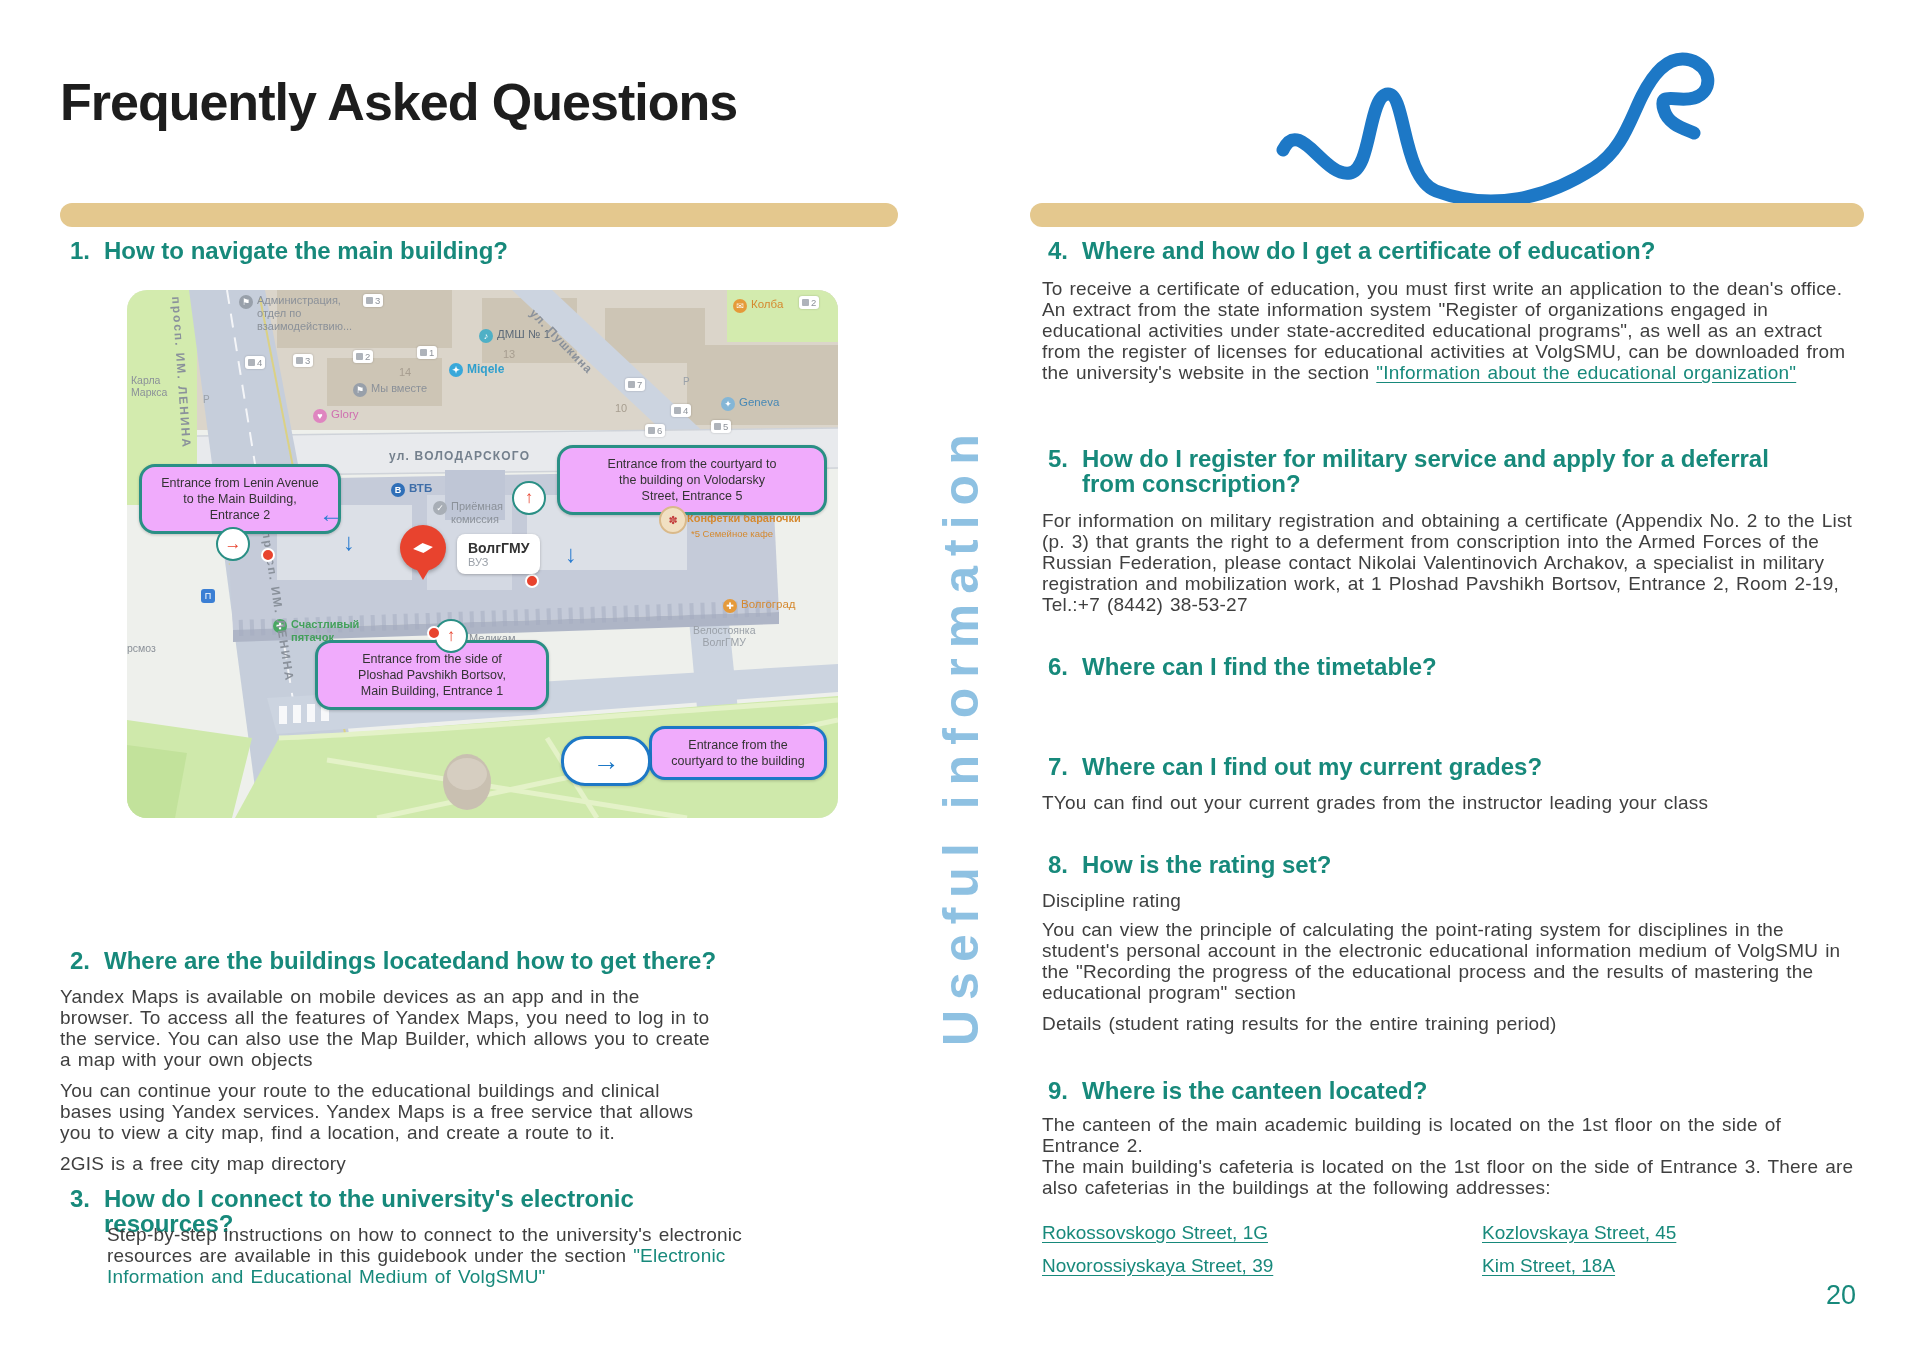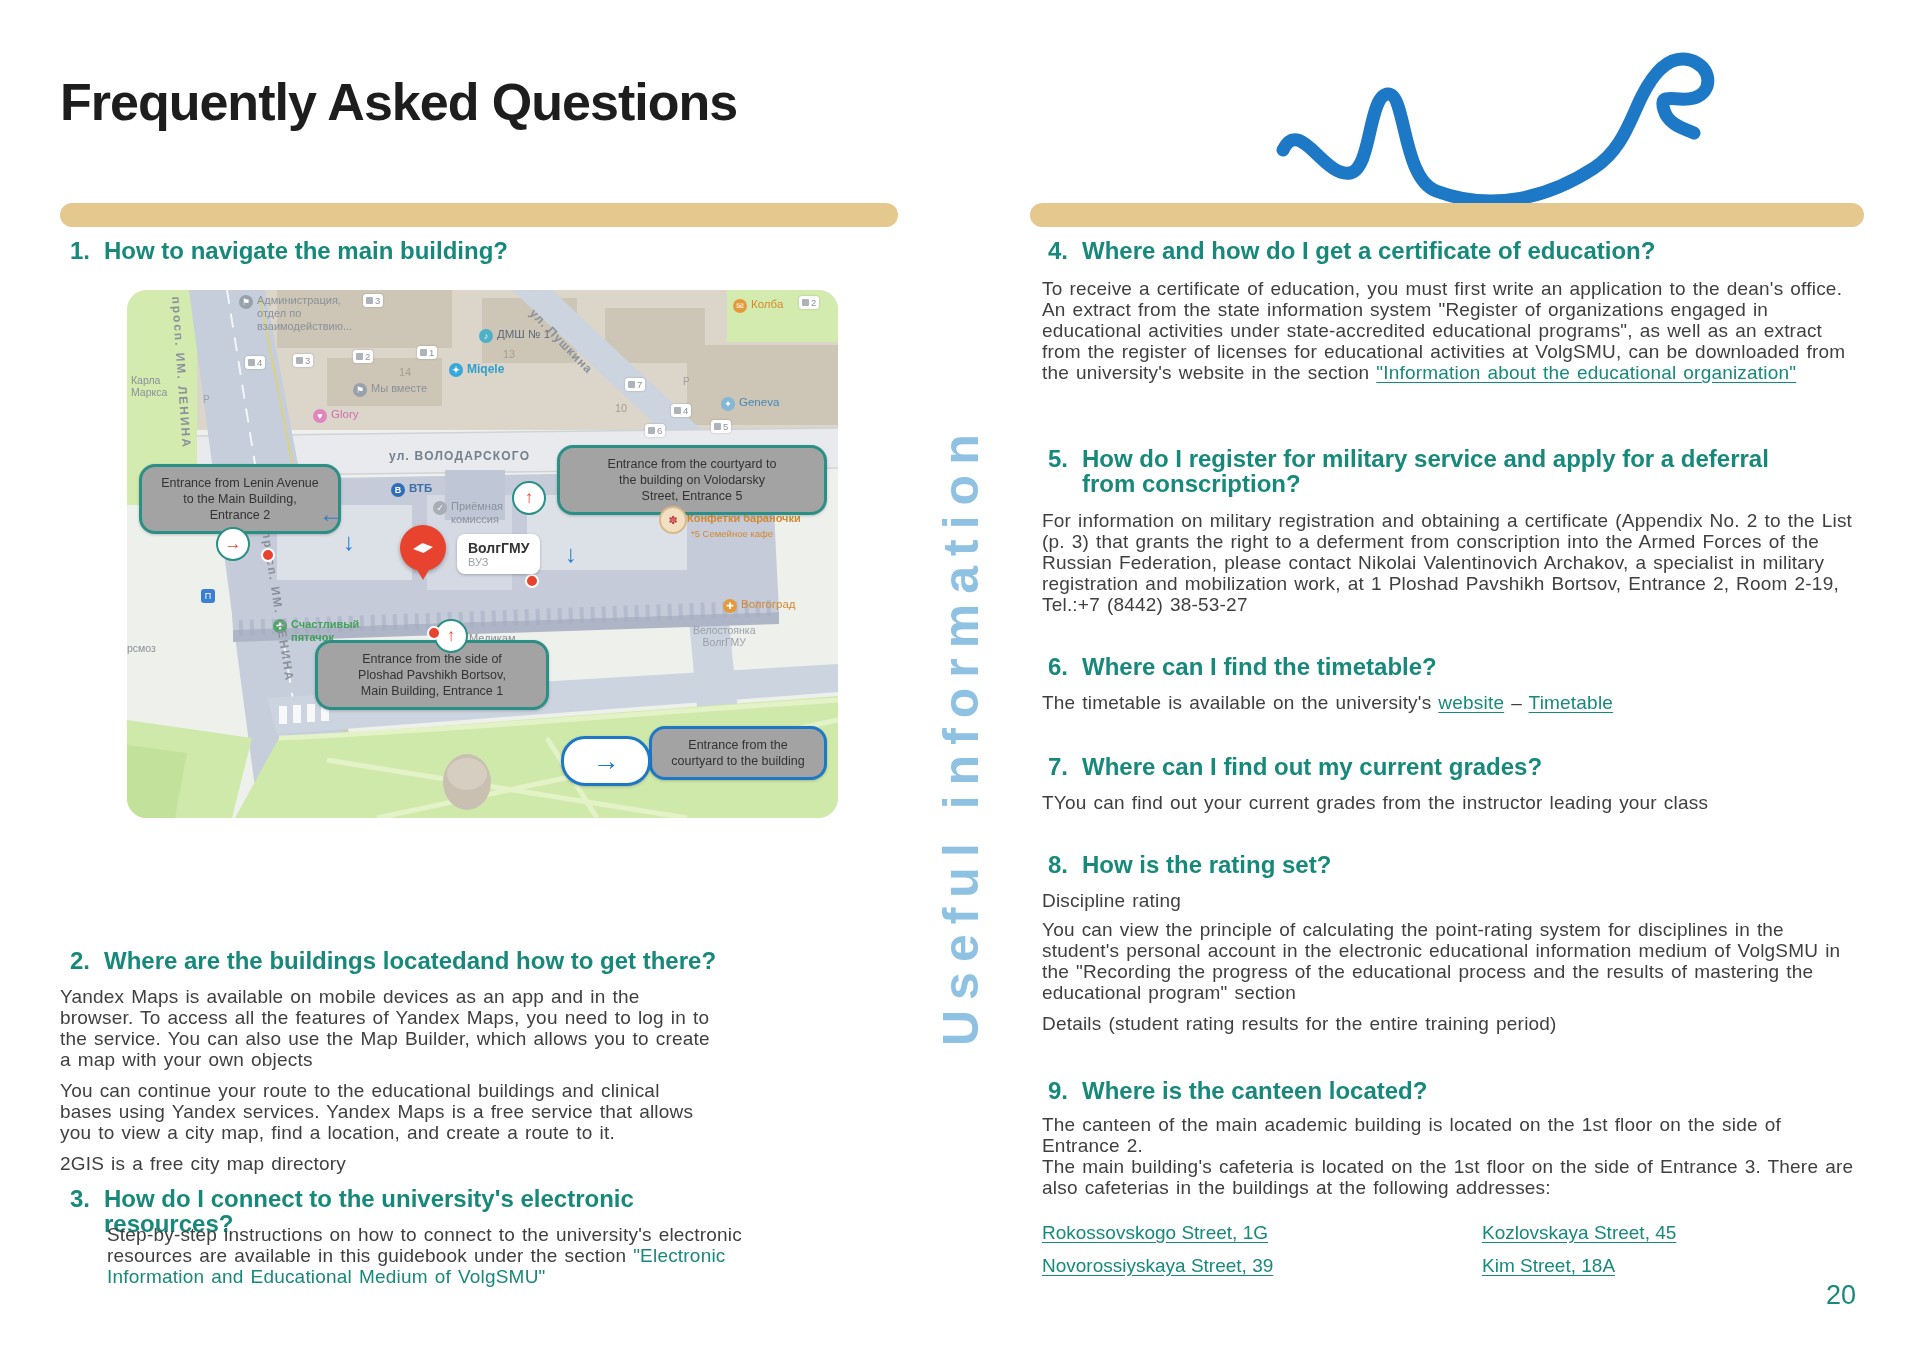--- a/index.html
+++ b/index.html
@@ -22,21 +22,21 @@
   .map{left:127px;top:290px;width:711px;height:528px;border-radius:20px;overflow:hidden;background:#eef0ec;}
   .map svg{position:absolute;left:0;top:0;}
   #map-overlay{position:absolute;left:0;top:0;width:711px;height:528px;}
   .mlabel{position:absolute;display:flex;align-items:flex-start;gap:4px;line-height:1.18;white-space:nowrap;}
   .micon{display:inline-flex;align-items:center;justify-content:center;width:14px;height:14px;border-radius:50%;
          color:#fff;font-size:9px;flex:0 0 auto;margin-top:1px;}
   .mrot{position:absolute;transform-origin:0 0;white-space:nowrap;}
   .chip{position:absolute;display:flex;align-items:center;gap:2px;background:#fff;border-radius:3px;
         padding:1px 3px;font-size:9.5px;color:#8d9299;box-shadow:0 0 2px rgba(0,0,0,.25);}
   .chipico{width:7px;height:7px;background:#aeb3ba;border-radius:1px;display:inline-block;}
-  .callout{position:absolute;background:#a3a3a3;border:3px solid #2a8f85;border-radius:16px;padding:8px 10px;
+  .callout{position:absolute;background:#f0abfc;border:3px solid #2a8f85;border-radius:16px;padding:8px 10px;
            font-size:12.5px;line-height:1.28;color:#333;text-align:center;box-shadow:0 1px 3px rgba(0,0,0,.2);}
   .callout.blue{border-color:#1d78c6;}
   .pill{position:absolute;background:#fff;border:3px solid #1d78c6;border-radius:24px;display:flex;
         align-items:center;justify-content:center;color:#1d78c6;font-size:27px;font-weight:700;
         box-shadow:0 1px 3px rgba(0,0,0,.2);}
   .ebadge{position:absolute;width:30px;height:30px;border-radius:50%;background:#fff;border:2.5px solid #2a8f85;
           display:flex;align-items:center;justify-content:center;color:#e8432e;font-size:17px;font-weight:700;}
   .barrow{position:absolute;color:#2b7cd0;font-size:24px;font-weight:700;}
   .rdot{position:absolute;width:10px;height:10px;border-radius:50%;background:#e8432e;border:2px solid #fff;}
   .marker-circle{position:absolute;width:46px;height:46px;border-radius:50%;background:#e8432e;
@@ -328,23 +328,20 @@
   <div class="abs qhead" style="left:1048px;top:446px;width:750px;">
     <span class="qnum">5.</span>
     <span>How do I register for military service and apply for a deferral from conscription?</span>
   </div>
   <div class="abs body" style="left:1042px;top:510px;width:812px;">For information on military registration and obtaining a certificate (Appendix No. 2 to the List (p. 3) that grants the right to a deferment from conscription into the Armed Forces of the Russian Federation, please contact Nikolai Valentinovich Archakov, a specialist in military registration and mobilization work, at 1 Ploshad Pavshikh Bortsov, Entrance 2, Room 2-19, Tel.:+7 (8442) 38-53-27</div>
 
   <div class="abs qhead" style="left:1048px;top:654px;width:780px;">
     <span class="qnum">6.</span>
     <span>Where can I find the timetable?</span>
   </div>
-  <div class="abs body" style="left:1042px;top:692px;width:812px;">
-    <span>The timetable is available on the university's </span><a class="tlink">website</a><span> –  </span><a class="tlink">Timetable</a>
-  </div>
 
   <div class="abs qhead" style="left:1048px;top:754px;width:780px;">
     <span class="qnum">7.</span>
     <span>Where can I find out my current grades?</span>
   </div>
   <div class="abs body" style="left:1042px;top:792px;width:812px;">TYou can find out your current grades from the instructor leading your class</div>
 
   <div class="abs qhead" style="left:1048px;top:852px;width:780px;">
     <span class="qnum">8.</span>
     <span>How is the rating set?</span>

